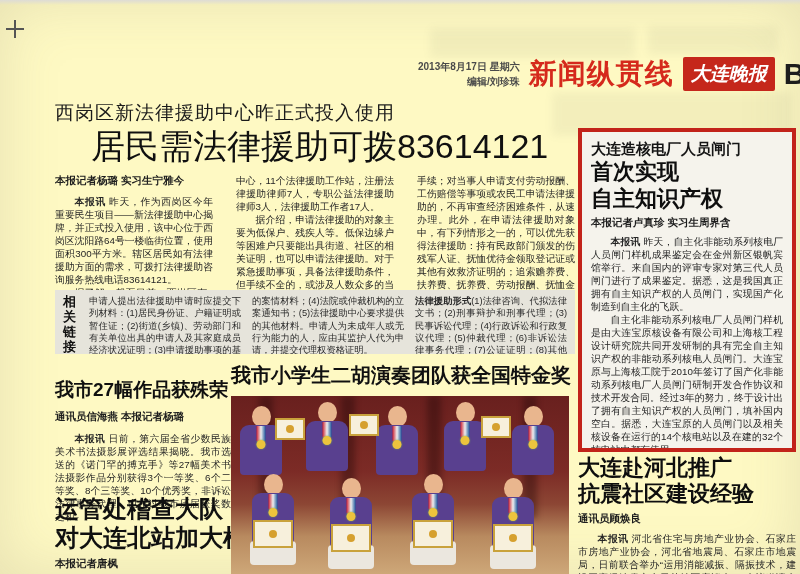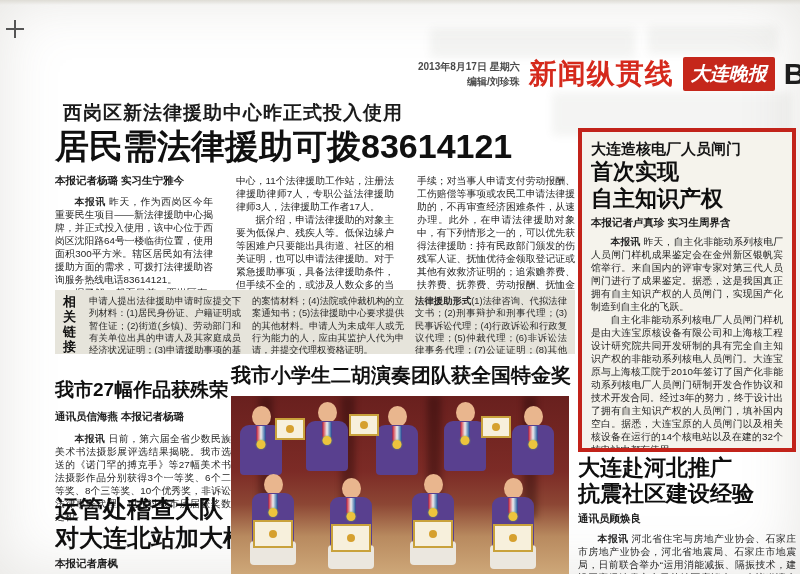--- a/index.html
+++ b/index.html
@@ -1,16 +1,16 @@
 <!DOCTYPE html>
 <html><head>
 <meta charset="utf-8">
 <style>
   html,body{margin:0;padding:0;background:#e7e5e0;}
-  .page{position:relative;width:800px;height:574px;background:#ffffff;overflow:hidden;
+  .page{position:relative;width:800px;height:574px;background:#fef9c3;overflow:hidden;
         font-family:"Liberation Sans","DejaVu Sans",sans-serif;color:#222;
         box-shadow:inset 0 0 60px rgba(120,115,100,.18);}
   
   .reg-cross{position:absolute;left:6px;top:20px;width:18px;height:18px;}
   .reg-cross .h{position:absolute;top:8px;left:0;width:18px;height:2px;background:#555;}
   .reg-cross .v{position:absolute;left:8px;top:0;width:2px;height:18px;background:#555;}
   .ghost{position:absolute;filter:blur(4px);opacity:.07;background:#6b705f;border-radius:4px;}
   .edge-right{position:absolute;right:0;top:0;width:7px;height:100%;
               background:linear-gradient(to left,#d7d5cе,rgba(215,213,206,0));}
   .edge-top{position:absolute;left:0;top:0;width:100%;height:5px;
@@ -23,22 +23,22 @@
   .masthead{background:#c5271b;color:#fff;font-size:19px;font-weight:bold;font-style:italic;
             font-family:"DejaVu Serif","Liberation Serif",serif;padding:4px 8px;border-radius:2px;white-space:nowrap;}
   .pageno{font-size:30px;font-weight:900;color:#1d1d1d;}
   
   .byline{font-size:10.5px;font-weight:bold;color:#1d1d1d;}
   p.body{margin:0;font-size:9.8px;line-height:13px;text-align:justify;color:#252525;word-break:break-all;}
   p.ind{text-indent:2em;}
   .lede{font-weight:900;margin-right:3px;}
   
   .legal{position:absolute;left:55px;top:100px;width:520px;}
-  .legal .kicker{font-size:19px;font-weight:bold;color:#1b1b1b;letter-spacing:1px;margin-left:8px;}
-  .legal .headline{font-size:34px;font-weight:700;color:#101010;line-height:1.08;margin-top:2px;white-space:nowrap;}
+  .legal .kicker{font-size:19px;font-weight:normal;color:#1b1b1b;letter-spacing:1px;}
+  .legal .headline{font-size:34px;font-weight:400;color:#101010;line-height:1.08;margin-top:2px;white-space:nowrap;margin-left:36px;}
   .legal .cols{display:flex;gap:23px;margin-top:9px;height:158px;overflow:hidden;}
   .legal .col{flex:1;overflow:hidden;}
   .legal .col .byline{margin-bottom:7px;}
   
   .related{position:absolute;left:55px;top:290px;width:520px;height:64px;background:#e6e4db;
            display:flex;gap:11px;padding:5px 8px;box-sizing:border-box;overflow:hidden;}
   .rel-label{width:15px;font-size:13px;font-weight:900;line-height:1.15;word-break:break-all;color:#111;}
   .related .rcol{flex:1;font-size:9.3px;line-height:12.3px;text-align:justify;word-break:break-all;color:#2a2a2a;}
   .rel-b{font-weight:900;}
   

